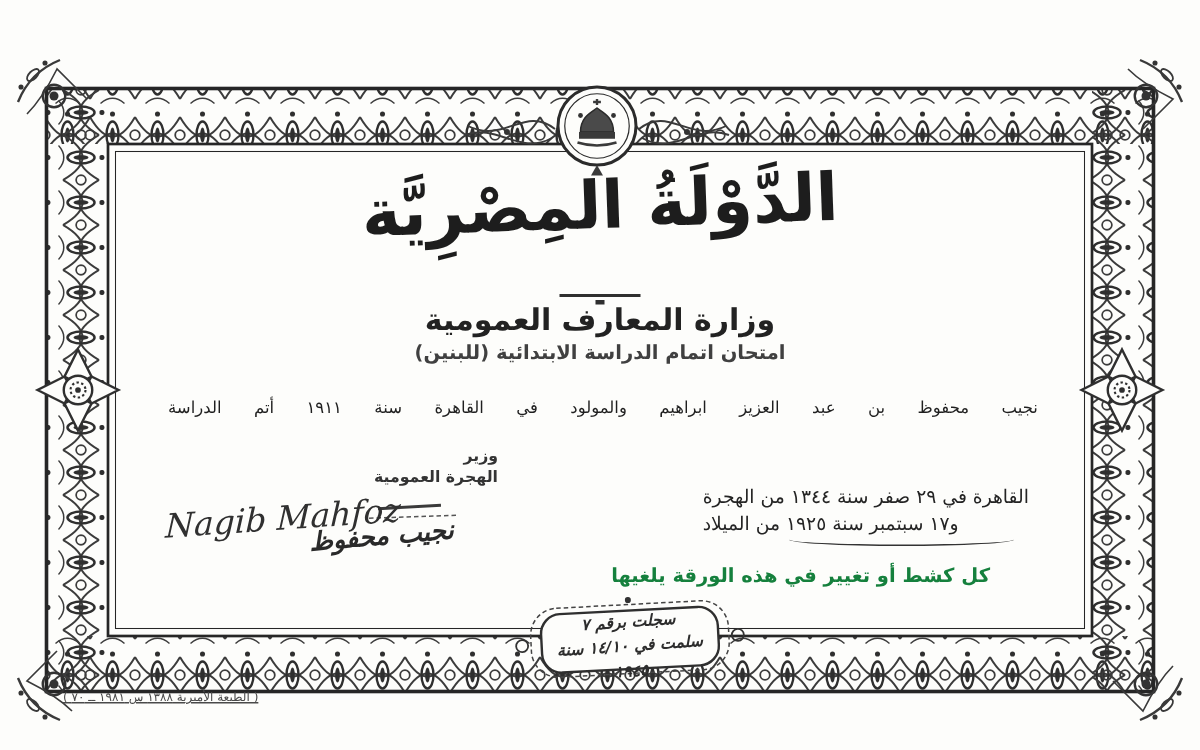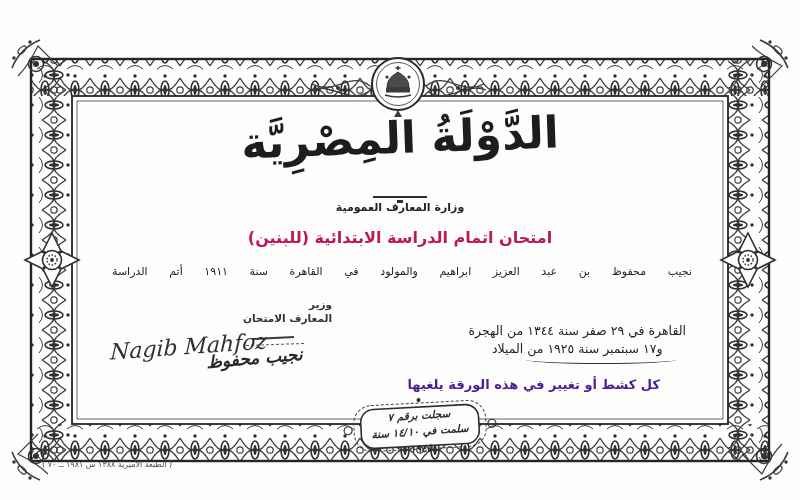--- a/index.html
+++ b/index.html
@@ -10,40 +10,40 @@
   }
   .abs{position:absolute;}
   .ctr{left:0;right:0;text-align:center;}
   .rtl{direction:rtl;}
   .title-main{
     top:112px;font-size:44px;font-weight:700;color:#1d1d1d;
     transform:rotate(-2deg);letter-spacing:0;line-height:1.2;
   }
   .title-sep{top:196px;left:373px;width:54px;border-top:2px solid #2f2f2f;}
   .title-sep:after{content:"";position:absolute;left:24px;top:2px;width:6px;height:3px;background:#2f2f2f;}
-  .ministry{top:201px;font-size:11px;font-weight:700;color:#222;}
-  .exam-title{top:228px;font-size:16px;font-weight:600;color:#be185d;}
+  .ministry{top:201px;font-size:20px;font-weight:700;color:#222;}
+  .exam-title{top:228px;font-size:13px;font-weight:600;color:#404040;}
   .body-text{left:112px;right:108px;top:262px;font-size:11px;color:#1f1f1f;line-height:1.75;}
   .body-line1{text-align:justify;text-align-last:justify;display:block;}
   .body-line2{text-align:right;display:block;}
   .minister{left:228px;top:297px;width:104px;text-align:right;font-size:10.5px;font-weight:700;line-height:1.35;color:#333;}
   .flourish-a{left:252px;top:337px;width:42px;border-top:2.5px solid #3a3a3a;transform:rotate(-3deg);}
   .flourish-b{left:246px;top:344px;width:58px;border-top:1.5px dashed #555;transform:rotate(-2deg);}
   .sig-ar{left:206px;top:348px;font-size:17px;font-weight:700;font-style:italic;transform:rotate(-5deg);color:#2a2a2a;}
   .sig-lat{
     left:110px;top:334px;font-family:"DejaVu Serif",serif;font-style:italic;
     font-size:22px;color:#303030;transform:rotate(-4deg) skewX(-6deg);
   }
-  .dates{right:114px;top:322px;text-align:center;font-size:12.5px;line-height:1.45;color:#242424;}
+  .dates{right:114px;top:322px;text-align:left;font-size:12.5px;line-height:1.45;color:#242424;}
   .date-underline{margin-top:1px;margin-right:10px;width:150px;height:4px;margin-left:auto;
     border-bottom:1.5px solid #333;border-radius:0 0 70% 70%/0 0 6px 6px;}
-  .warning{right:140px;top:377px;font-size:13px;font-weight:700;color:#4c1d95;}
+  .warning{right:140px;top:377px;font-size:13px;font-weight:700;color:#15803d;}
   .stamp-text{left:360px;top:407px;width:120px;text-align:center;transform:rotate(-4deg);
     font-size:10.5px;font-weight:700;font-style:italic;line-height:1.55;color:#2d2d2d;}
-  .printer-mark{left:42px;top:460px;font-size:8px;color:#4a4a4a;}
+  .printer-mark{left:42px;top:460px;font-size:8px;color:#4a4a4a;text-decoration:underline;}
 </style>
 </head>
 <body>
 
 <div class="page">
 
   <svg width="800" height="500" viewBox="0 0 800 500" style="position:absolute;inset:0" aria-hidden="true">
     <defs>
       <pattern id="bandH" width="30" height="36" patternUnits="userSpaceOnUse">
         <path d="M0,30 Q15,4 30,30" fill="none" stroke="#3c3c3c" stroke-width="1.3"></path>
@@ -148,21 +148,21 @@
 
   <div class="abs ctr ministry rtl">وزارة المعارف العمومية</div>
   <div class="abs ctr exam-title rtl">امتحان اتمام الدراسة الابتدائية (للبنين)</div>
 
   <div class="abs body-text rtl">
     <span class="body-line1">نجيب محفوظ بن عبد العزيز ابراهيم والمولود في القاهرة سنة ١٩١١ أتم الدراسة</span>
   </div>
 
   <div class="abs minister rtl">
     <div>وزير</div>
-    <div>المعارف الامتحان</div>
+    <div>الهجرة العمومية</div>
   </div>
   <div class="abs flourish-a"></div>
   <div class="abs flourish-b"></div>
   <div class="abs sig-ar rtl">نجيب محفوظ</div>
   <div class="abs sig-lat">Nagib Mahfoz</div>
 
   <div class="abs dates rtl">
     <div>القاهرة في ٢٩ صفر سنة ١٣٤٤ من الهجرة</div>
     <div>و١٧ سبتمبر سنة ١٩٢٥ من الميلاد</div>
     <div class="date-underline"></div>

